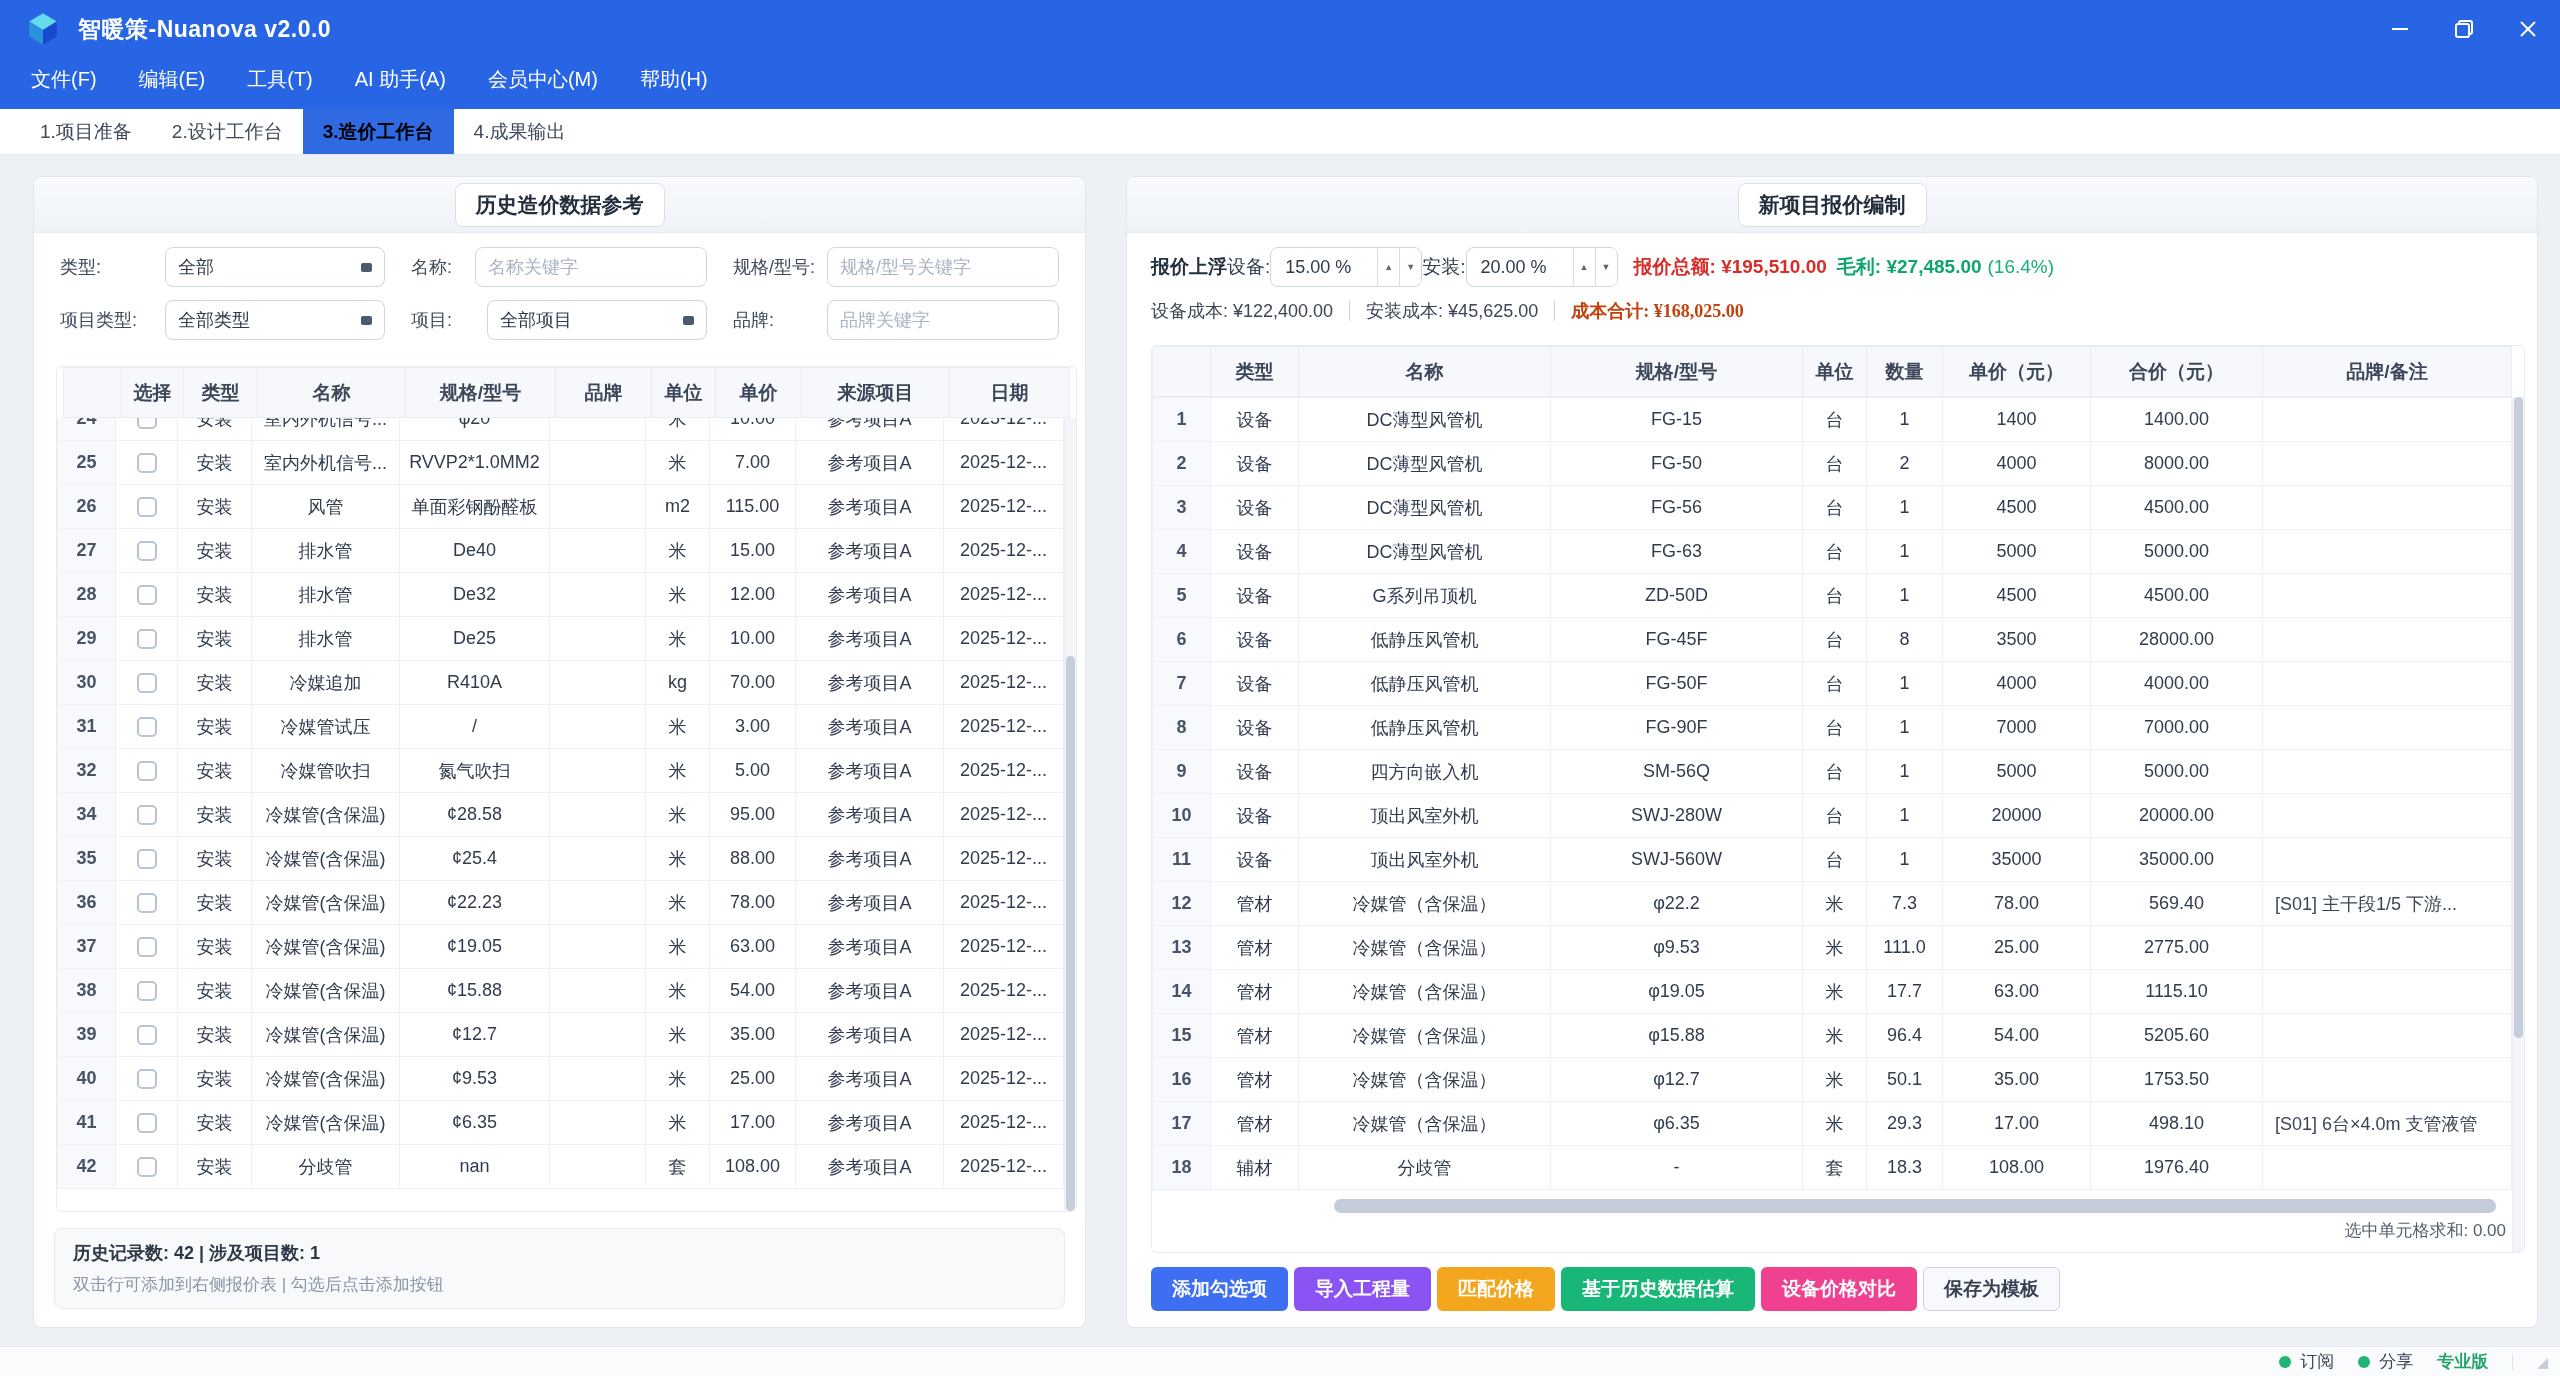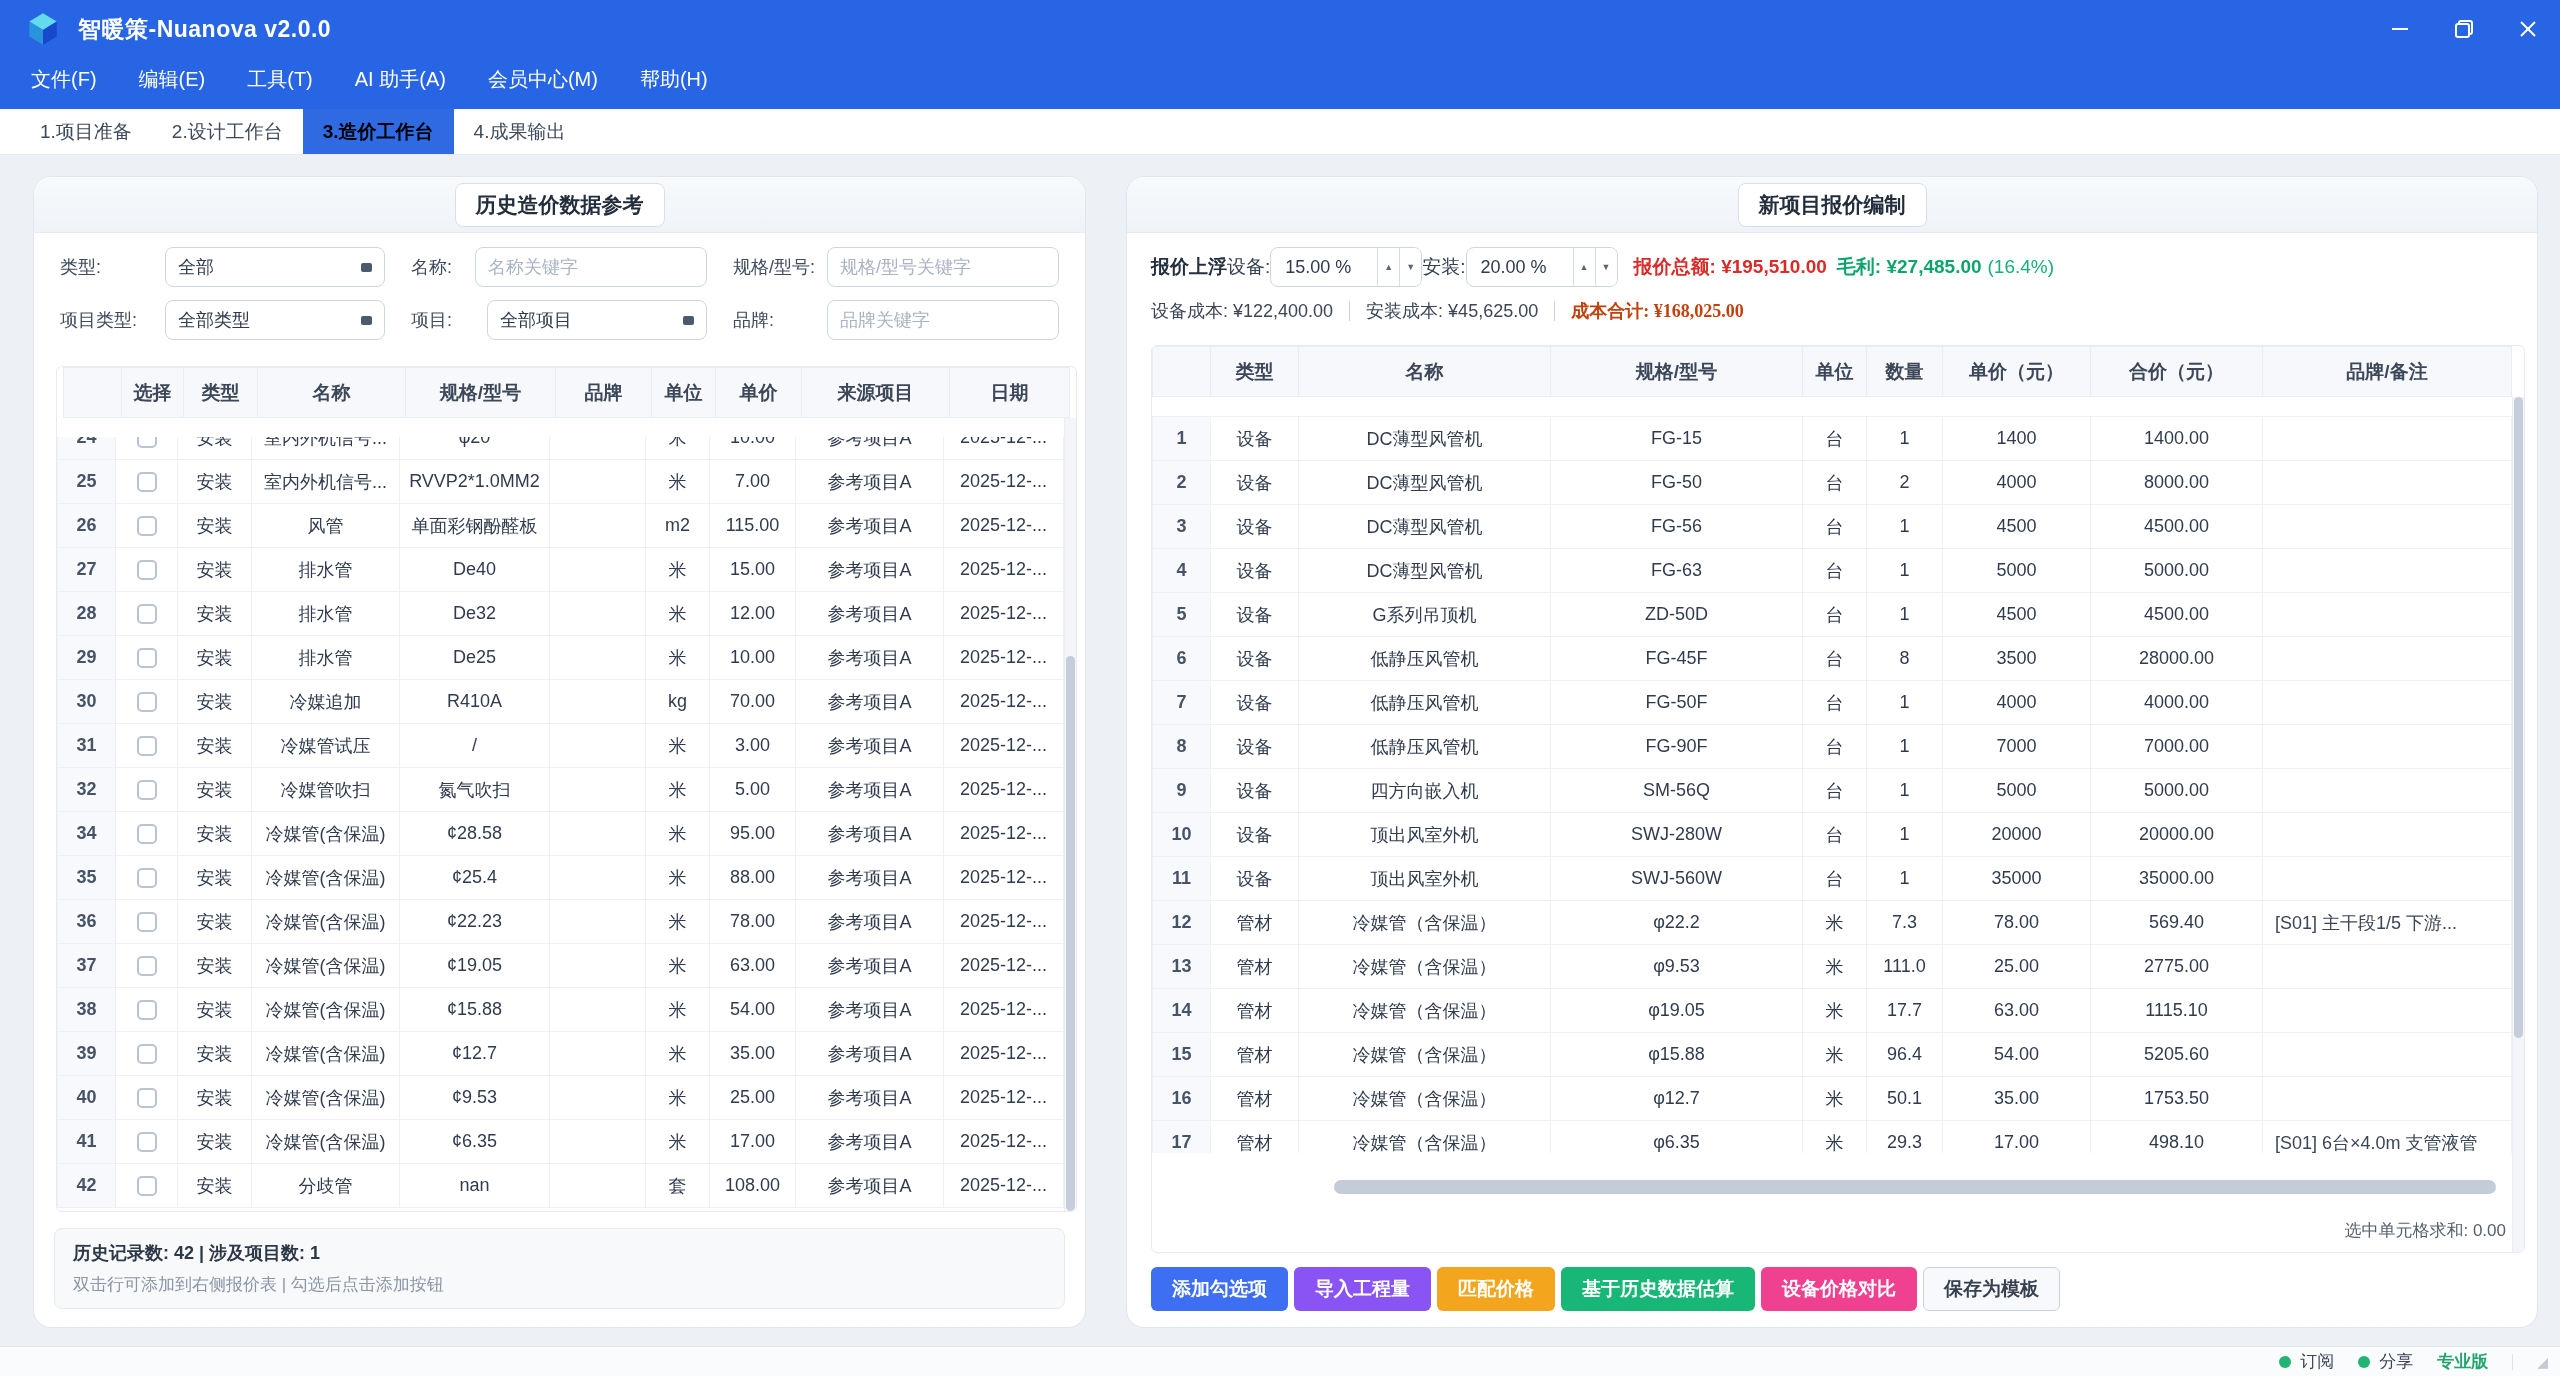--- a/index.html
+++ b/index.html
@@ -16,41 +16,41 @@
   .menubar{display:flex;padding:2px 0 10px 10px;}
   .menu-item{padding:6px 21px;font-size:20px;color:#fff;white-space:nowrap;}
 
   
   .tabbar{height:46px;background:#fff;border-bottom:1px solid #e6eaf0;display:flex;padding-left:20px;flex:0 0 auto;}
   .tab{padding:0 20px;line-height:46px;font-size:19px;color:#3e4a5a;white-space:nowrap;}
   .tab.active{background:#2f6ae2;color:#000000;font-weight:700;}
 
   
   .content{flex:1;display:flex;padding:21px 22px 18px 33px;gap:40px;overflow:hidden;}
-  .panel{background:#fff;border:1px solid #dfe6ee;border-radius:18px;display:flex;flex-direction:column;overflow:hidden;}
+  .panel{background:#fff;border:1px solid #dfe6ee;border-radius:8px;display:flex;flex-direction:column;overflow:hidden;}
   .panel.left{width:1053px;flex:0 0 auto;}
   .panel.right{flex:1;}
   .panel-header{height:56px;background:linear-gradient(#f8fafc,#eff3f8);border-bottom:1px solid #e7ecf2;display:flex;align-items:center;justify-content:center;flex:0 0 auto;}
   .chip{background:#fff;border:1px solid #d8dfe9;border-radius:8px;padding:7px 20px;font-size:21px;font-weight:700;color:#232e3c;}
 
   
   .filters{padding:14px 26px 0 26px;display:flex;flex-direction:column;gap:13px;flex:0 0 auto;}
   .frow{display:flex;align-items:center;}
   .fgroup{display:flex;align-items:center;justify-content:space-between;margin-right:26px;}
   .fgroup.g1{width:325px;}
   .fgroup.g2{width:296px;}
   .fgroup.g3{flex:1;margin-right:0;}
   .flabel{font-size:18px;color:#3f4b5d;white-space:nowrap;}
   .fselect{width:220px;height:40px;border:1px solid #ccd6e3;border-radius:8px;background:#fff;display:flex;align-items:center;justify-content:space-between;padding:0 12px;font-size:18px;color:#2f3b4c;}
   .sq{width:11px;height:9px;background:#4c5a6e;border-radius:2px;flex:0 0 auto;}
   .finput{width:232px;height:40px;border:1px solid #ccd6e3;border-radius:8px;padding:0 12px;font-size:18px;color:#2f3b4c;background:#fff;outline:none;}
   .finput::placeholder{color:#a9b3c2;}
 
   
-  .table-box{position:relative;border:1px solid #e7ecf2;border-radius:6px;overflow:hidden;display:flex;flex-direction:column;background:#fff;gap:19px;}
+  .table-box{position:relative;border:1px solid #e7ecf2;border-radius:6px;overflow:hidden;display:flex;flex-direction:column;background:#fff;}
   .left-table-box{margin:26px 8px 0 22px;flex:1;align-items:center;}
   .r-table-box{margin:22px 12px 0 24px;flex:1;}
   table.grid{border-collapse:collapse;table-layout:fixed;width:calc(100% - 12px);}
   .grid th{height:50px;background:#f6f8fb;font-size:19px;color:#3c4759;font-weight:700;border:1px solid #e8edf3;white-space:nowrap;overflow:hidden;}
   .grid td{height:44px;font-size:18px;color:#303c4e;text-align:center;border:1px solid #edf1f6;background:#fff;overflow:hidden;white-space:nowrap;text-overflow:ellipsis;padding:0 4px;}
   .grid td.rownum{background:#f7f9fc;font-weight:700;color:#475467;}
   .grid td.remark{text-align:left;padding-left:12px;color:#3a4656;}
   .body-clip{overflow:hidden;flex:1;}
   .body-clip.shift-up > table{margin-top:-22px;}
   .checkbox{display:inline-block;width:20px;height:20px;border:2px solid #b9c4d3;border-radius:5px;background:#fff;vertical-align:middle;}

